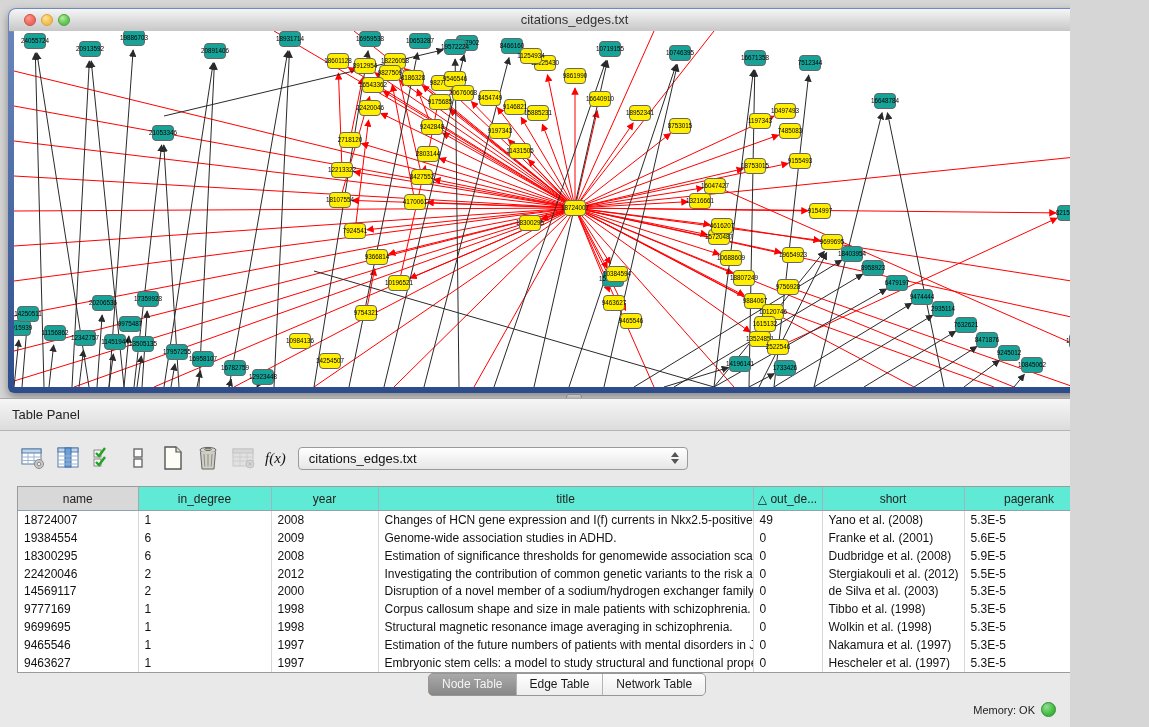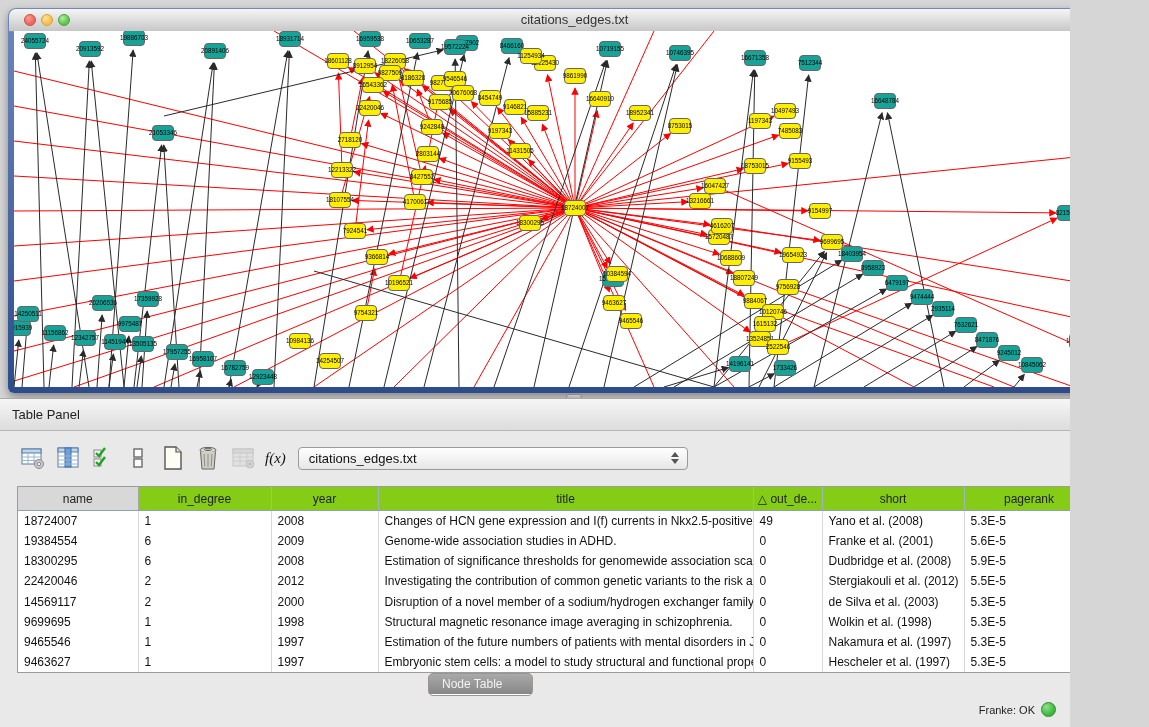--- a/index.html
+++ b/index.html
@@ -43,34 +43,34 @@
   .select .val{position:absolute;left:10px;top:3px;font-size:13px;color:#111;}
   .stepper{position:absolute;right:8px;top:4px;display:flex;flex-direction:column;gap:2px;}
   .stepper i{display:block;width:0;height:0;border-left:4px solid transparent;border-right:4px solid transparent;}
   .stepper .up{border-bottom:5px solid #555;}
   .stepper .dn{border-top:5px solid #555;}
 
   
   .table-wrap{position:absolute;left:17px;top:55px;width:1116px;height:187px;background:#fff;
     border:1px solid #9b9b9b;box-sizing:border-box;display:flex;}
   table{border-collapse:collapse;table-layout:fixed;width:1102px;font-size:12px;}
-  th{height:21px;background:#84cc16;border-right:1px solid #9fb6c0;border-bottom:1px solid #8fa3ad;
+  th{height:21px;background:#5eead4;border-right:1px solid #9fb6c0;border-bottom:1px solid #8fa3ad;
      font-weight:normal;color:#222;text-align:center;overflow:hidden;white-space:nowrap;}
   th.gray{background:#d8d8d8;border-right:1px solid #a8a8a8;}
   th.filler{background:#e9e9e9;border-right:none;}
   td{height:16.4px;line-height:16px;border-right:1px solid #d7d7d7;padding:0 0 0 6px;color:#111;
      overflow:hidden;white-space:nowrap;}
   td.filler{border-right:none;}
   .vscroll{width:13px;background:#f4f4f4;border-left:1px solid #c9c9c9;position:relative;}
   .vthumb{position:absolute;left:1.5px;top:3px;width:9px;height:20px;border-radius:5px;
     background:linear-gradient(90deg,#c9c9c9,#a9a9a9);border:1px solid #9a9a9a;}
 
   
   .tabs{position:absolute;left:428px;top:242px;height:21px;display:flex;border:1px solid #979797;
-    border-radius:5px;overflow:hidden;background:#f97316;flex-direction:column;}
+    border-radius:5px;overflow:hidden;background:#f97316;}
   .tab{padding:0 13px;line-height:20px;font-size:12px;color:#1a1a1a;
     background:linear-gradient(#ffffff,#ededed);border-left:1px solid #b4b4b4;}
   .tab:first-child{border-left:none;}
   .tab.sel{background:linear-gradient(#a9a9a9,#878787);color:#f4f4f4;}
 
   
   .statusbar{position:absolute;right:14px;top:702px;display:flex;align-items:center;gap:6px;}
   .statusbar span.lbl{font-size:11px;color:#222;}
   .memdot{width:13px;height:13px;border-radius:50%;
     background:radial-gradient(circle at 35% 30%,#8fe08f,#3cb83c 65%);border:1px solid #2e8a2e;}
@@ -862,20 +862,30 @@
               <td>14569117</td>
               <td>2</td>
               <td>2000</td>
               <td>Disruption of a novel member of a sodium/hydrogen exchanger family and DOCK...</td>
               <td>0</td>
               <td>de Silva et al. (2003)</td>
               <td>5.3E-5</td>
               <td class="filler"></td>
             </tr>
             <tr>
+              <td>9777169</td>
+              <td>1</td>
+              <td>1998</td>
+              <td>Corpus callosum shape and size in male patients with schizophrenia.</td>
+              <td>0</td>
+              <td>Tibbo et al. (1998)</td>
+              <td>5.3E-5</td>
+              <td class="filler"></td>
+            </tr>
+            <tr>
               <td>9699695</td>
               <td>1</td>
               <td>1998</td>
               <td>Structural magnetic resonance image averaging in schizophrenia.</td>
               <td>0</td>
               <td>Wolkin et al. (1998)</td>
               <td>5.3E-5</td>
               <td class="filler"></td>
             </tr>
             <tr>
@@ -906,17 +916,17 @@
     </div>
 
     <div class="tabs" id="tabs">
         <span class="tab sel">Node Table</span>
         <span class="tab">Edge Table</span>
         <span class="tab">Network Table</span>
       </div>
   </div>
 
   <div class="statusbar">
-    <span class="lbl">Franke: OK</span>
+    <span class="lbl">Memory: OK</span>
     <span class="memdot"></span>
   </div>
 
 </div>
 
 </body></html>

